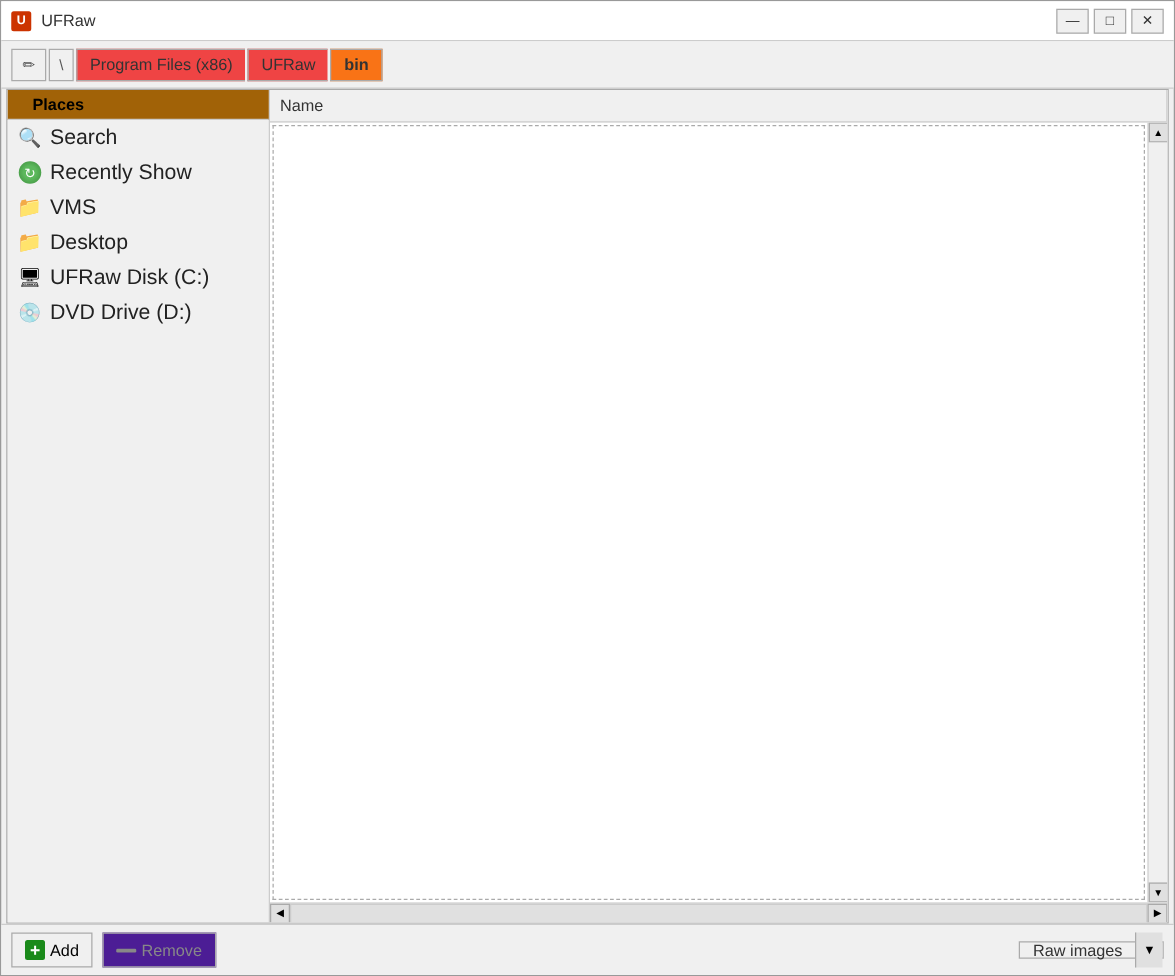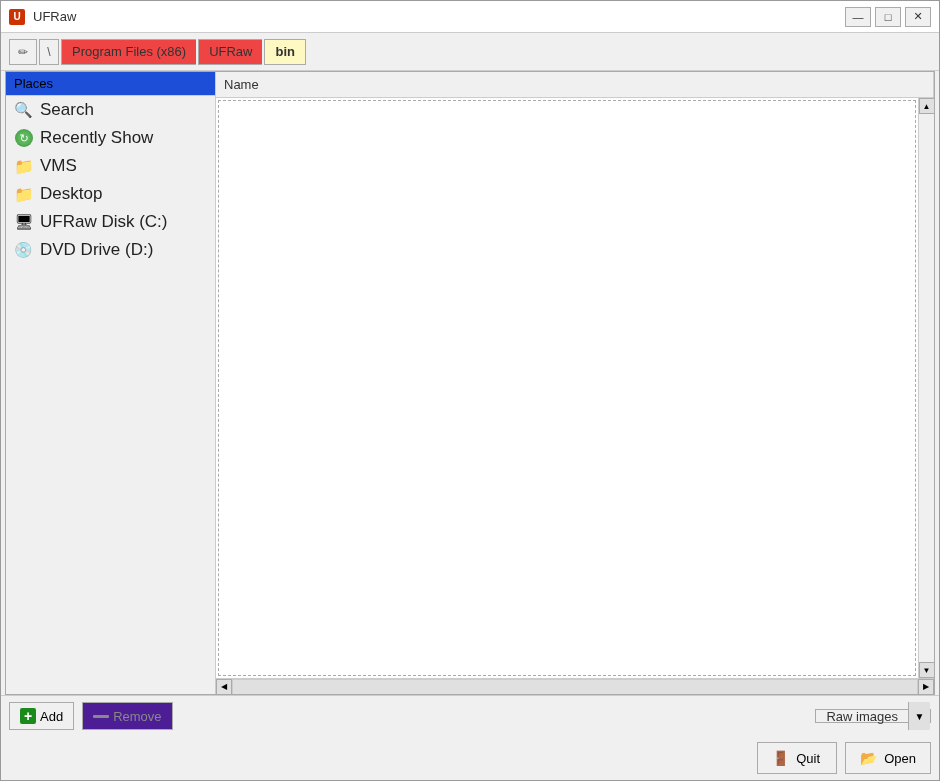--- a/index.html
+++ b/index.html
@@ -106,21 +106,21 @@
       background: #ef4444;
       border: 1px solid #aaa;
       border-right: none;
       display: flex;
       align-items: center;
       cursor: pointer;
       color: #333;
     }
     .breadcrumb-item:last-child {
       border-right: 1px solid #aaa;
-      background: #fef9c3;
+      background: #f97316;
       font-weight: bold;
     }
 
     .main-area {
       display: flex;
       flex: 1;
       overflow: hidden;
       border: 1px solid #aaa;
       margin: 0 4px;
       background: #f0f0f0;
@@ -128,23 +128,23 @@
 
     .sidebar {
       width: 210px;
       background: #f0f0f0;
       border-right: 1px solid #ccc;
       display: flex;
       flex-direction: column;
       flex-shrink: 0;
     }
     .sidebar-header {
-      background: #1d4ed8;
-      padding: 4px 8px;
-      font-weight: normal;
+      background: #a16207;
+      padding: 4px 20px;
+      font-weight: bold;
       font-size: 13px;
       border-bottom: 1px solid #ccc;
     }
     .sidebar-item {
       display: flex;
       align-items: center;
       padding: 4px 8px;
       cursor: pointer;
       gap: 6px;
       height: 28px;
@@ -505,24 +505,14 @@
       <span>Remove</span>
     </button>
     <div class="spacer"></div>
     <div class="filter-dropdown">
       <span class="filter-label">Raw images</span>
       <div class="filter-arrow">▼</div>
     </div>
   </div>
 
 
-  <div class="action-bar">
-    <button class="action-btn">
-      <div class="quit-icon"></div>
-      <span>Quit</span>
-    </button>
-    <button class="action-btn">
-      <div class="open-icon"></div>
-      <span>Open</span>
-    </button>
-  </div>
 
 </div>
 
 </body></html>

